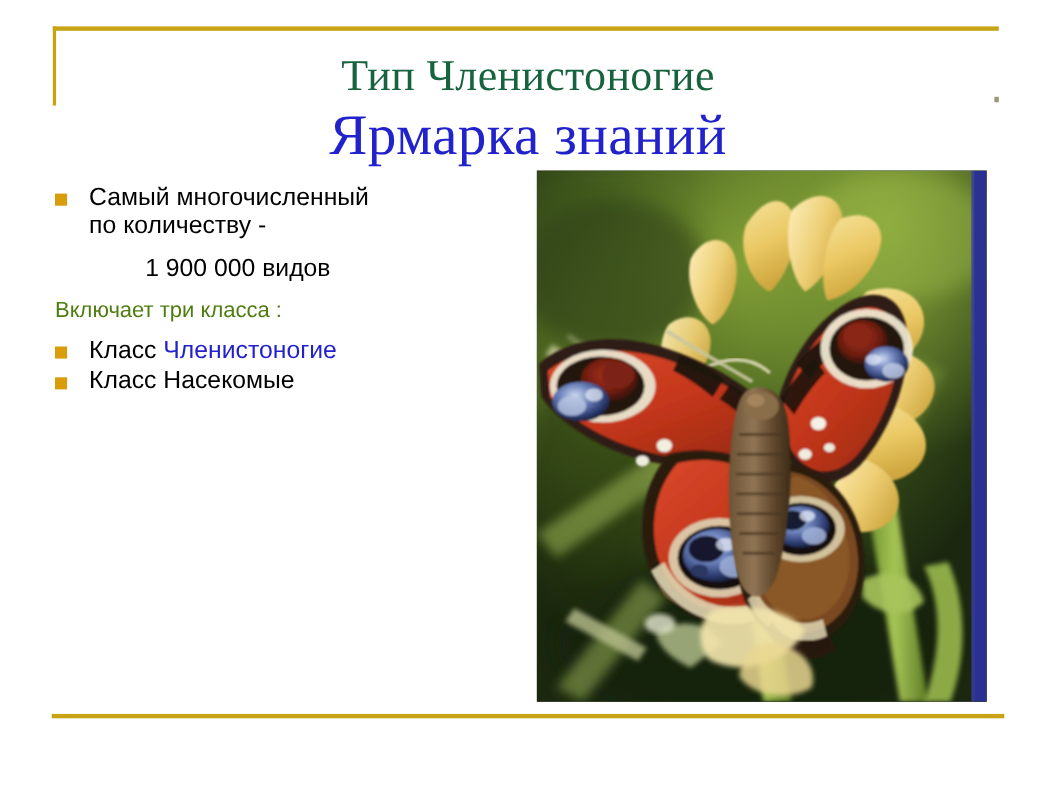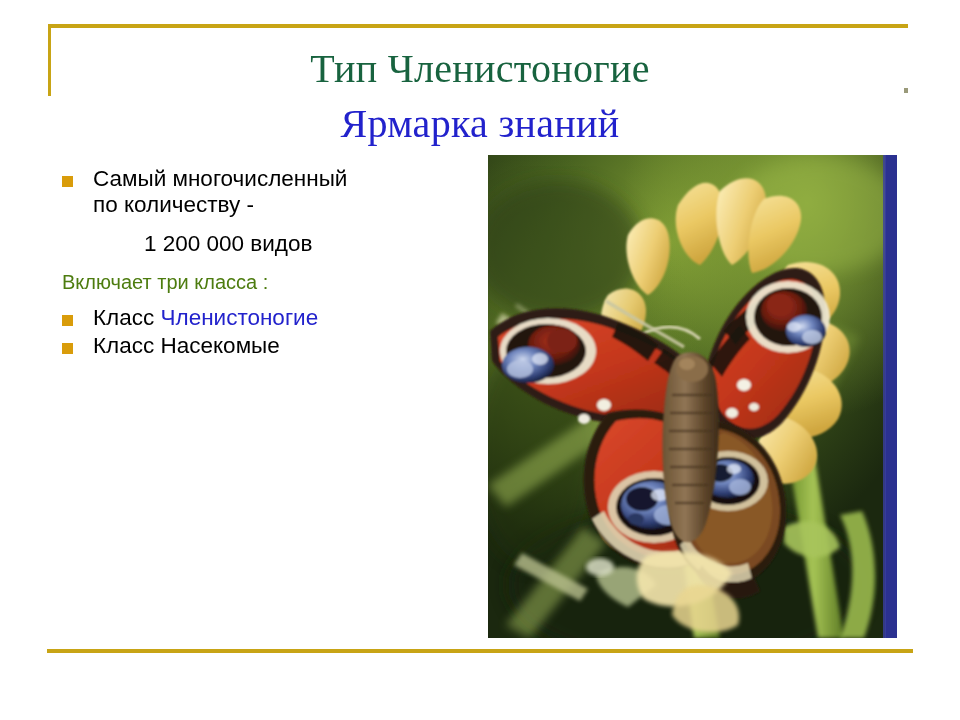--- a/index.html
+++ b/index.html
@@ -53,32 +53,32 @@
   .title-line1 {
     font-family: "Liberation Serif", serif;
     font-size: 40px;
     line-height: 50px;
     color: #18633f;
     letter-spacing: 0.3px;
     white-space: nowrap;
   }
   .title-line2 {
     font-family: "Liberation Serif", serif;
-    font-size: 40px;
+    font-size: 52px;
     line-height: 52px;
     color: #2222cc;
     letter-spacing: 0.3px;
     white-space: nowrap;
     margin-top: 4px;
   }
 
   
   .body-col {
     position: absolute;
-    left: 62px; top: 166px;
+    left: 50px; top: 166px;
     width: 420px;
   }
   .b-row {
     display: flex;
     align-items: flex-start;
     margin-bottom: 2px;
   }
   .bullet {
     flex: 0 0 auto;
     width: 11px; height: 11px;
@@ -141,21 +141,21 @@
     <div class="b-row">
       <span class="bullet"></span>
       <span class="b-text">
         <span>Самый многочисленный</span><br>
         <span>по количеству  -</span>
       </span>
     </div>
 
     <div class="gap-a"></div>
 
-    <div class="indent-num">1 200 000 видов</div>
+    <div class="indent-num">1 900 000 видов</div>
 
     <div class="gap-b"></div>
 
     <div class="plain-line">Включает три класса :</div>
 
     <div class="gap-c"></div>
 
 
     <div class="b-row">
       <span class="bullet"></span>

